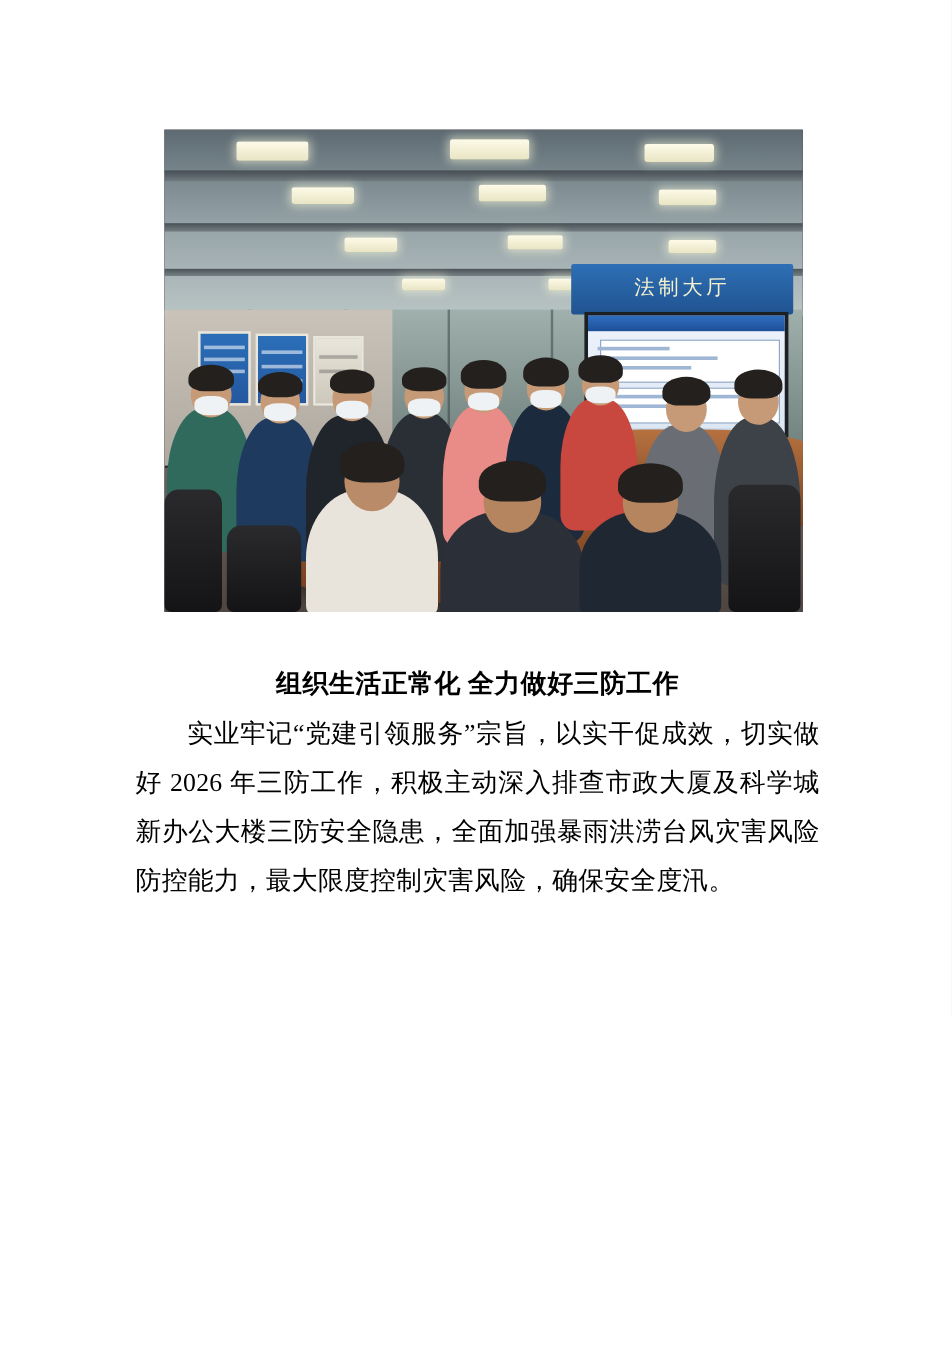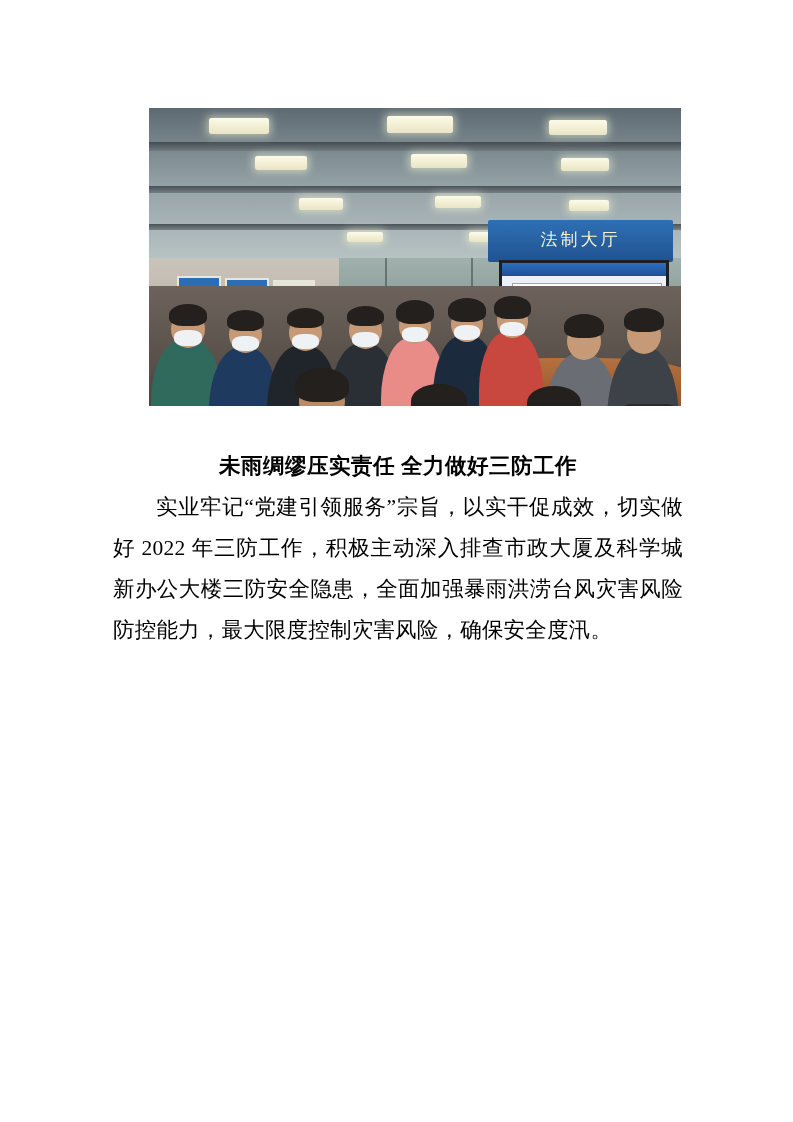--- a/index.html
+++ b/index.html
@@ -39,24 +39,23 @@
   }
   .photo-wrap {
     margin-top: 12px;
     margin-bottom: 10px;
     width: 532px;
     margin-left: 24px;
   }
   .photo {
     position: relative;
     width: 532px;
-    height: 298px;
+    height: 402px;
     overflow: hidden;
     background: #2b2b33;
-    margin-left: 12px;
   }
   
   .ph-ceiling {
     position: absolute; left: 0; top: 0; width: 100%; height: 155px;
     background: linear-gradient(180deg, #5d6a72 0%, #7d8b91 28%, #99a6aa 55%, #b9c4c4 100%);
   }
   .ph-ceil-beam {
     position: absolute; left: 0; width: 100%; height: 9px;
     background: linear-gradient(180deg, #3c4349, #6d777c);
     opacity: .85;
@@ -295,18 +294,18 @@
 
         <div class="ph-chair" style="left:470px;top:296px;width:60px;height:106px;"></div>
         <div class="ph-chair" style="left:52px;top:330px;width:62px;height:72px;"></div>
         <div class="ph-chair" style="left:0px;top:300px;width:48px;height:102px;"></div>
       </div>
     </div>
 
 
     <div class="spacer-lg"></div>
 
-    <p class="heading">未雨绸缪压实责任  全力做好三防工作</p>
-
-    <p class="para indent">实业牢记“党建引领服务”宗旨，以实干促成效，切实做好 2022 年三防工作，积极主动深入排查市政大厦及科学城新办公大楼三防安全隐患，全面加强暴雨洪涝台风灾害风险防控能力，最大限度控制灾害风险，确保安全度汛。</p>
+    <p class="heading">组织生活正常化  全力做好三防工作</p>
+
+    <p class="para indent">实业牢记“党建引领服务”宗旨，以实干促成效，切实做好 2026 年三防工作，积极主动深入排查市政大厦及科学城新办公大楼三防安全隐患，全面加强暴雨洪涝台风灾害风险防控能力，最大限度控制灾害风险，确保安全度汛。</p>
 
   </div>
 </div>
 
 </body></html>

